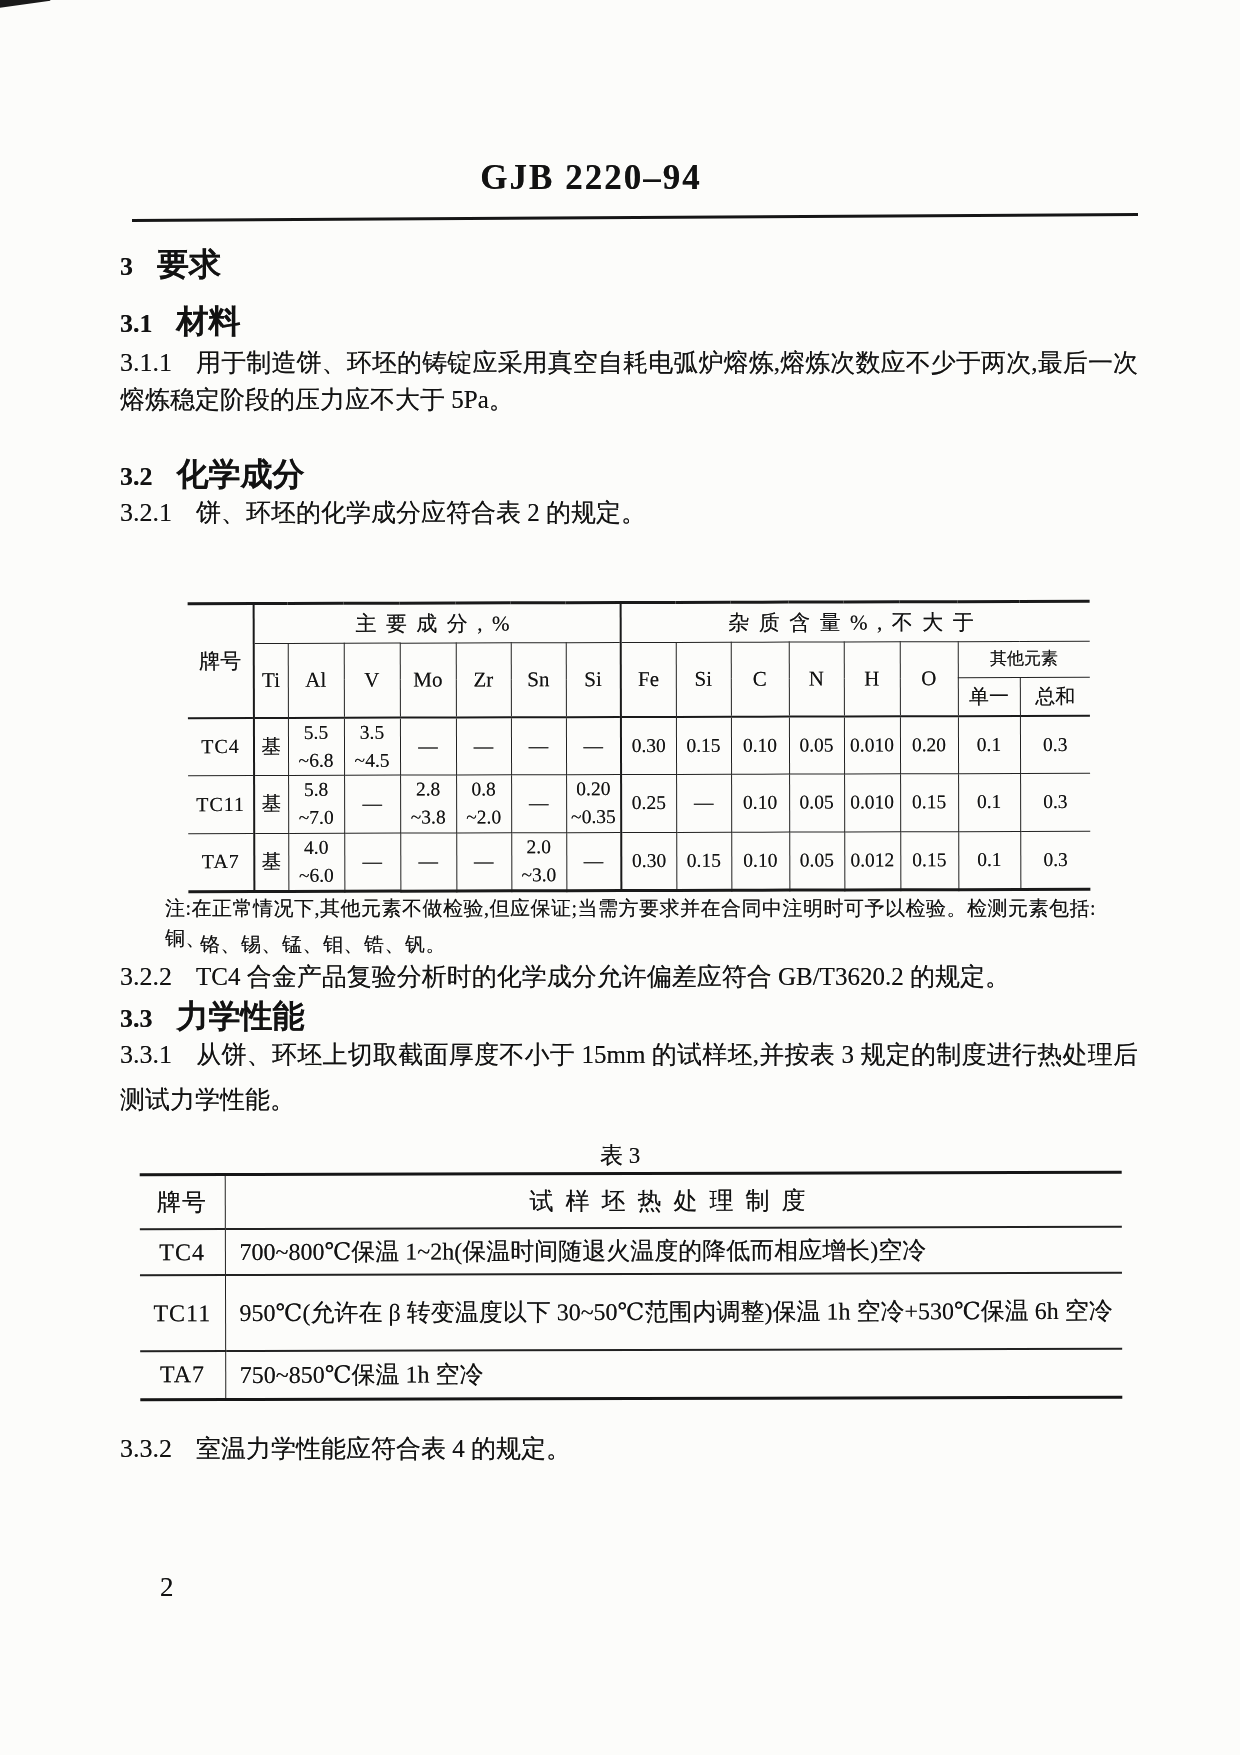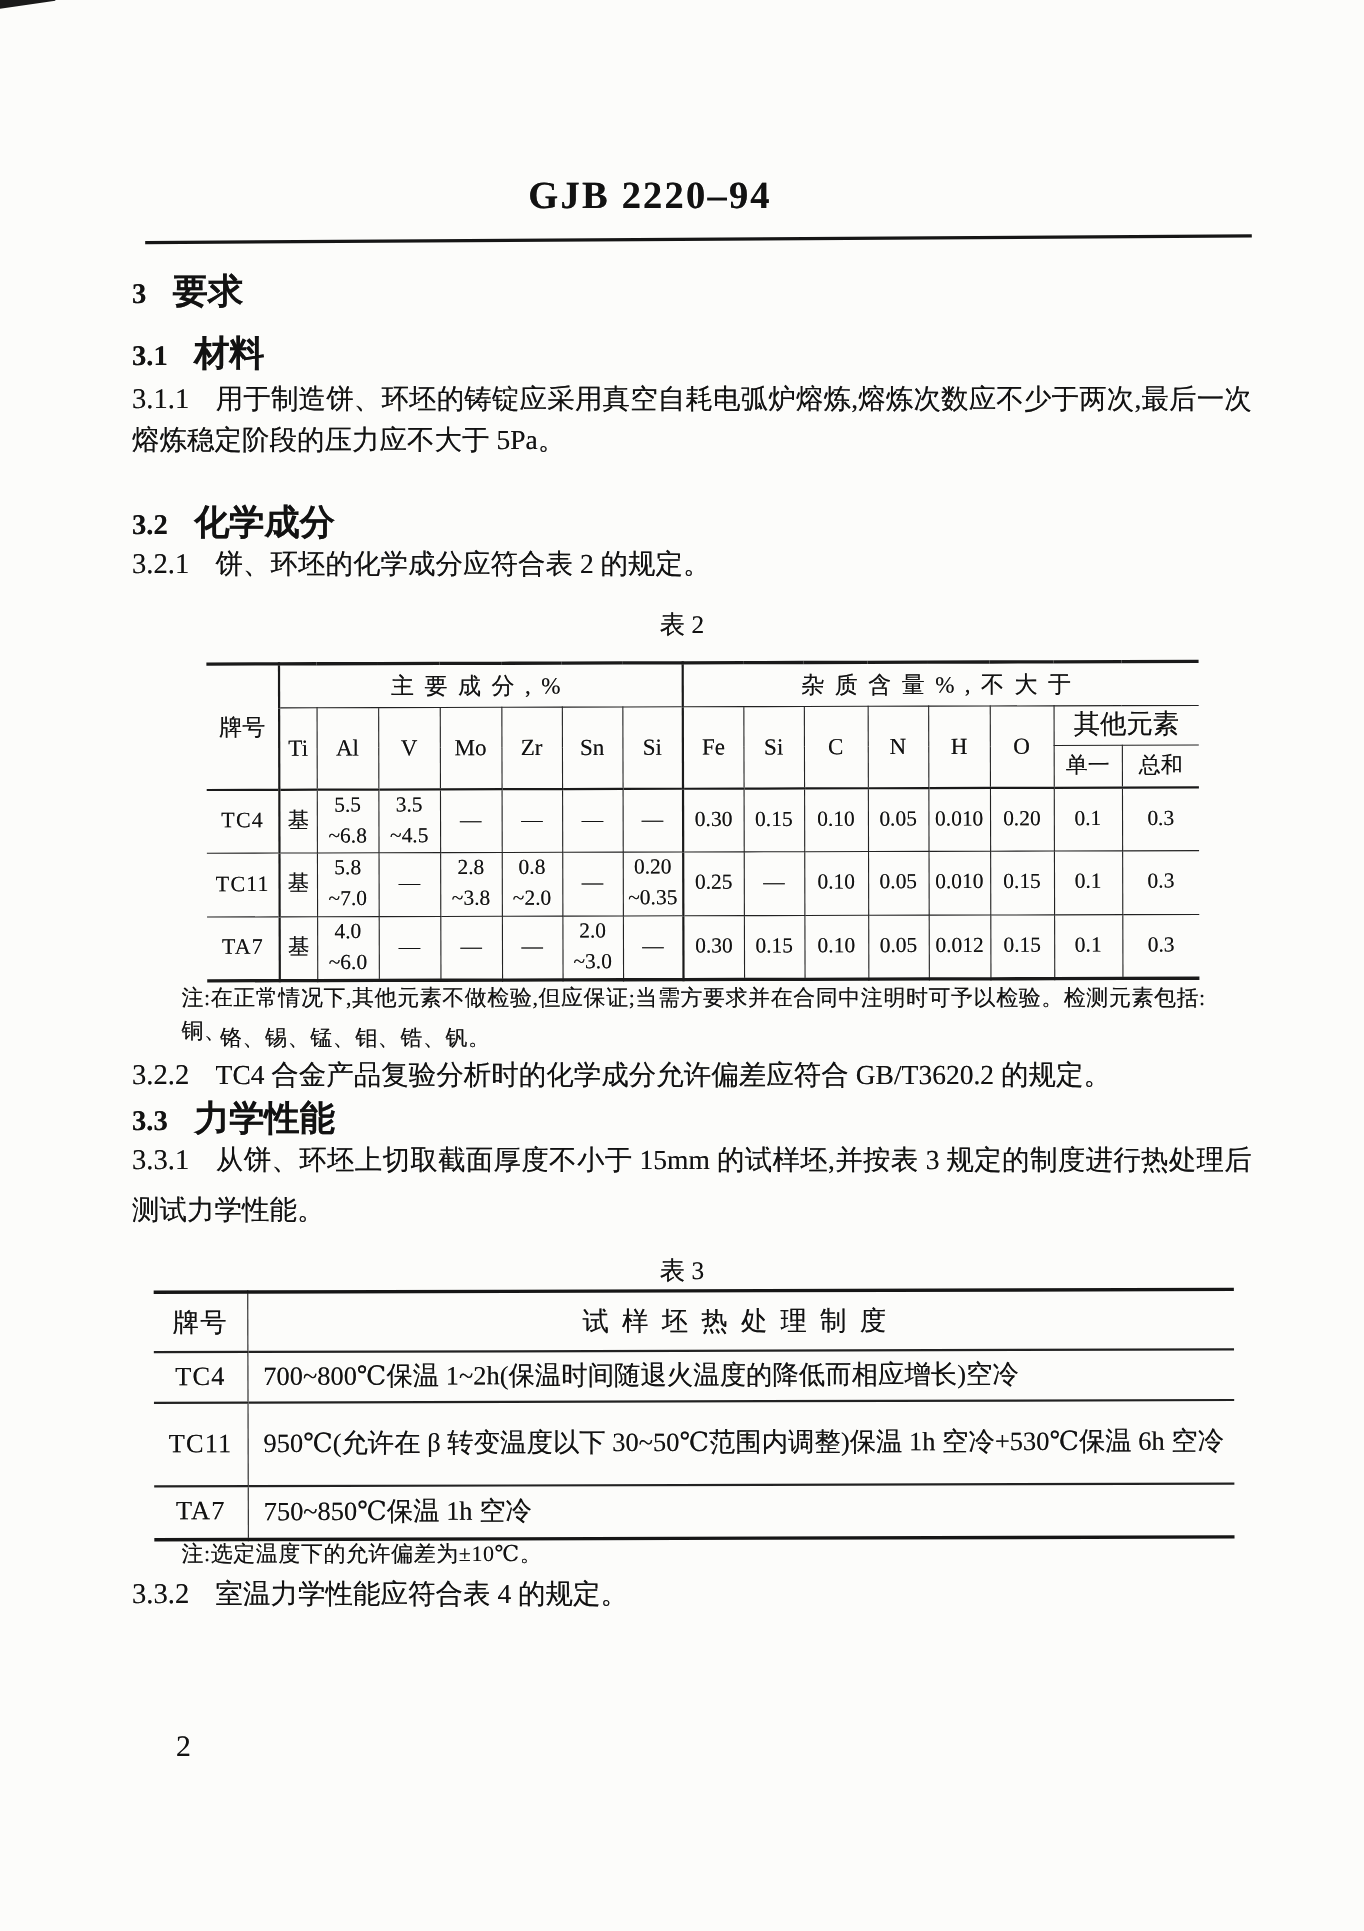--- a/index.html
+++ b/index.html
@@ -98,21 +98,20 @@
 
 
   <div class="line" style="top:456px;">
     <span class="sec-num">3.2</span><span class="sec-head">化学成分</span>
   </div>
 
   <div class="line" style="top:494px;">
     <span class="sec-num" style="font-weight:normal;">3.2.1</span><span>饼、环坯的化学成分应符合表 2 的规定。</span>
   </div>
 
-  <div class="tbl-title" style="top:552px;">表 2</div>
 
   <table class="t2">
     <colgroup>
       <col style="width:66px">
         <col style="width:34px">
         <col style="width:56px">
         <col style="width:56px">
       <col style="width:56px">
         <col style="width:55px">
         <col style="width:55px">
@@ -139,21 +138,21 @@
         <th rowspan="2">Mo</th>
         <th rowspan="2">Zr</th>
         <th rowspan="2">Sn</th>
         <th rowspan="2">Si</th>
         <th rowspan="2" class="vsep">Fe</th>
         <th rowspan="2">Si</th>
         <th rowspan="2">C</th>
         <th rowspan="2">N</th>
         <th rowspan="2">H</th>
         <th rowspan="2">O</th>
-        <th colspan="2" class="last-col" style="font-size:24px;">其他元素</th>
+        <th colspan="2" class="last-col" style="font-size:17px;">其他元素</th>
       </tr>
       <tr style="height:38px;">
         <th style="font-size:20px;">单一</th>
         <th class="last-col" style="font-size:20px;">总和</th>
       </tr>
     </thead>
     <tbody>
       <tr>
         <td class="first-col brand-cell">TC4</td>
         <td class="vsep">基</td>
@@ -256,21 +255,20 @@
         <td class="col-brand">TC11</td>
         <td class="col-regime">950℃(允许在 β 转变温度以下 30~50℃范围内调整)保温 1h 空冷+530℃保温 6h 空冷</td>
       </tr>
       <tr style="height:48px;">
         <td class="col-brand">TA7</td>
         <td class="col-regime">750~850℃保温 1h 空冷</td>
       </tr>
     </tbody>
   </table>
 
-  <div class="note" style="top:1398px;left:165px;width:800px;">注:选定温度下的允许偏差为±10℃。</div>
 
   <div class="line" style="top:1430px;">
     <span class="sec-num" style="font-weight:normal;">3.3.2</span><span>室温力学性能应符合表 4 的规定。</span>
   </div>
 
   <div class="pagenum">2</div>
 
 </div>
 
 </body></html>

